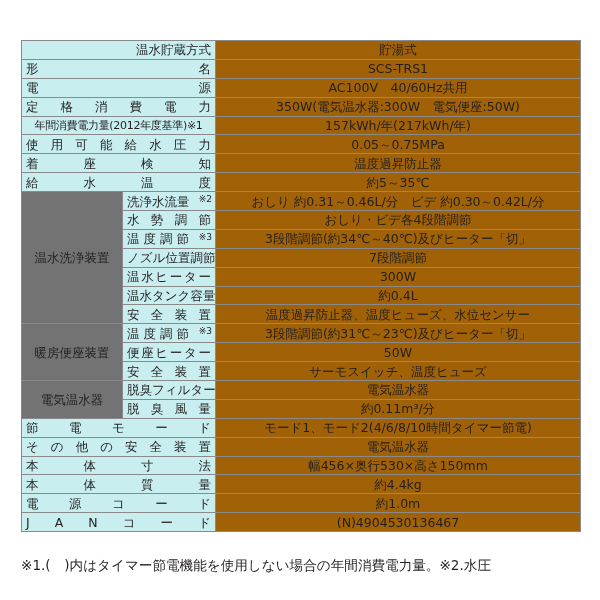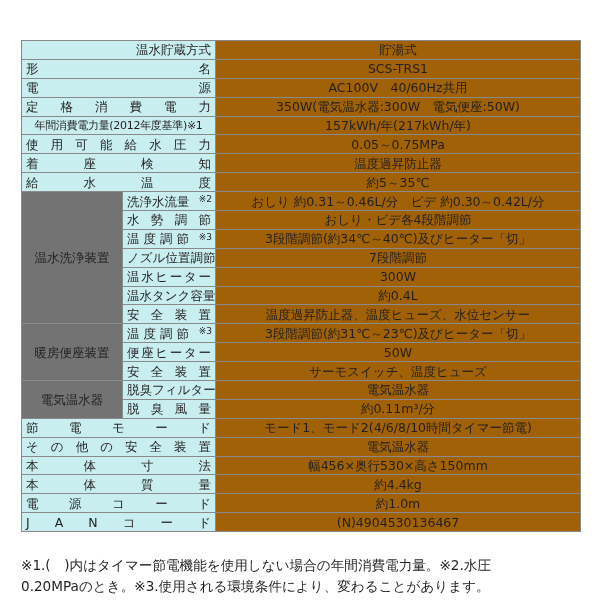--- a/index.html
+++ b/index.html
@@ -331,14 +331,13 @@
             <span>ド</span>
           </div>
         </td>
         <td class="val">(N)4904530136467</td>
       </tr>
     </tbody>
 </table>
 
 <div class="notes">
   <div>※1.(　)内はタイマー節電機能を使用しない場合の年間消費電力量。※2.水圧</div>
-  <div>0.20MPaのとき。※3.使用される環境条件により、変わることがあります。</div>
 </div>
 
 </body></html>

